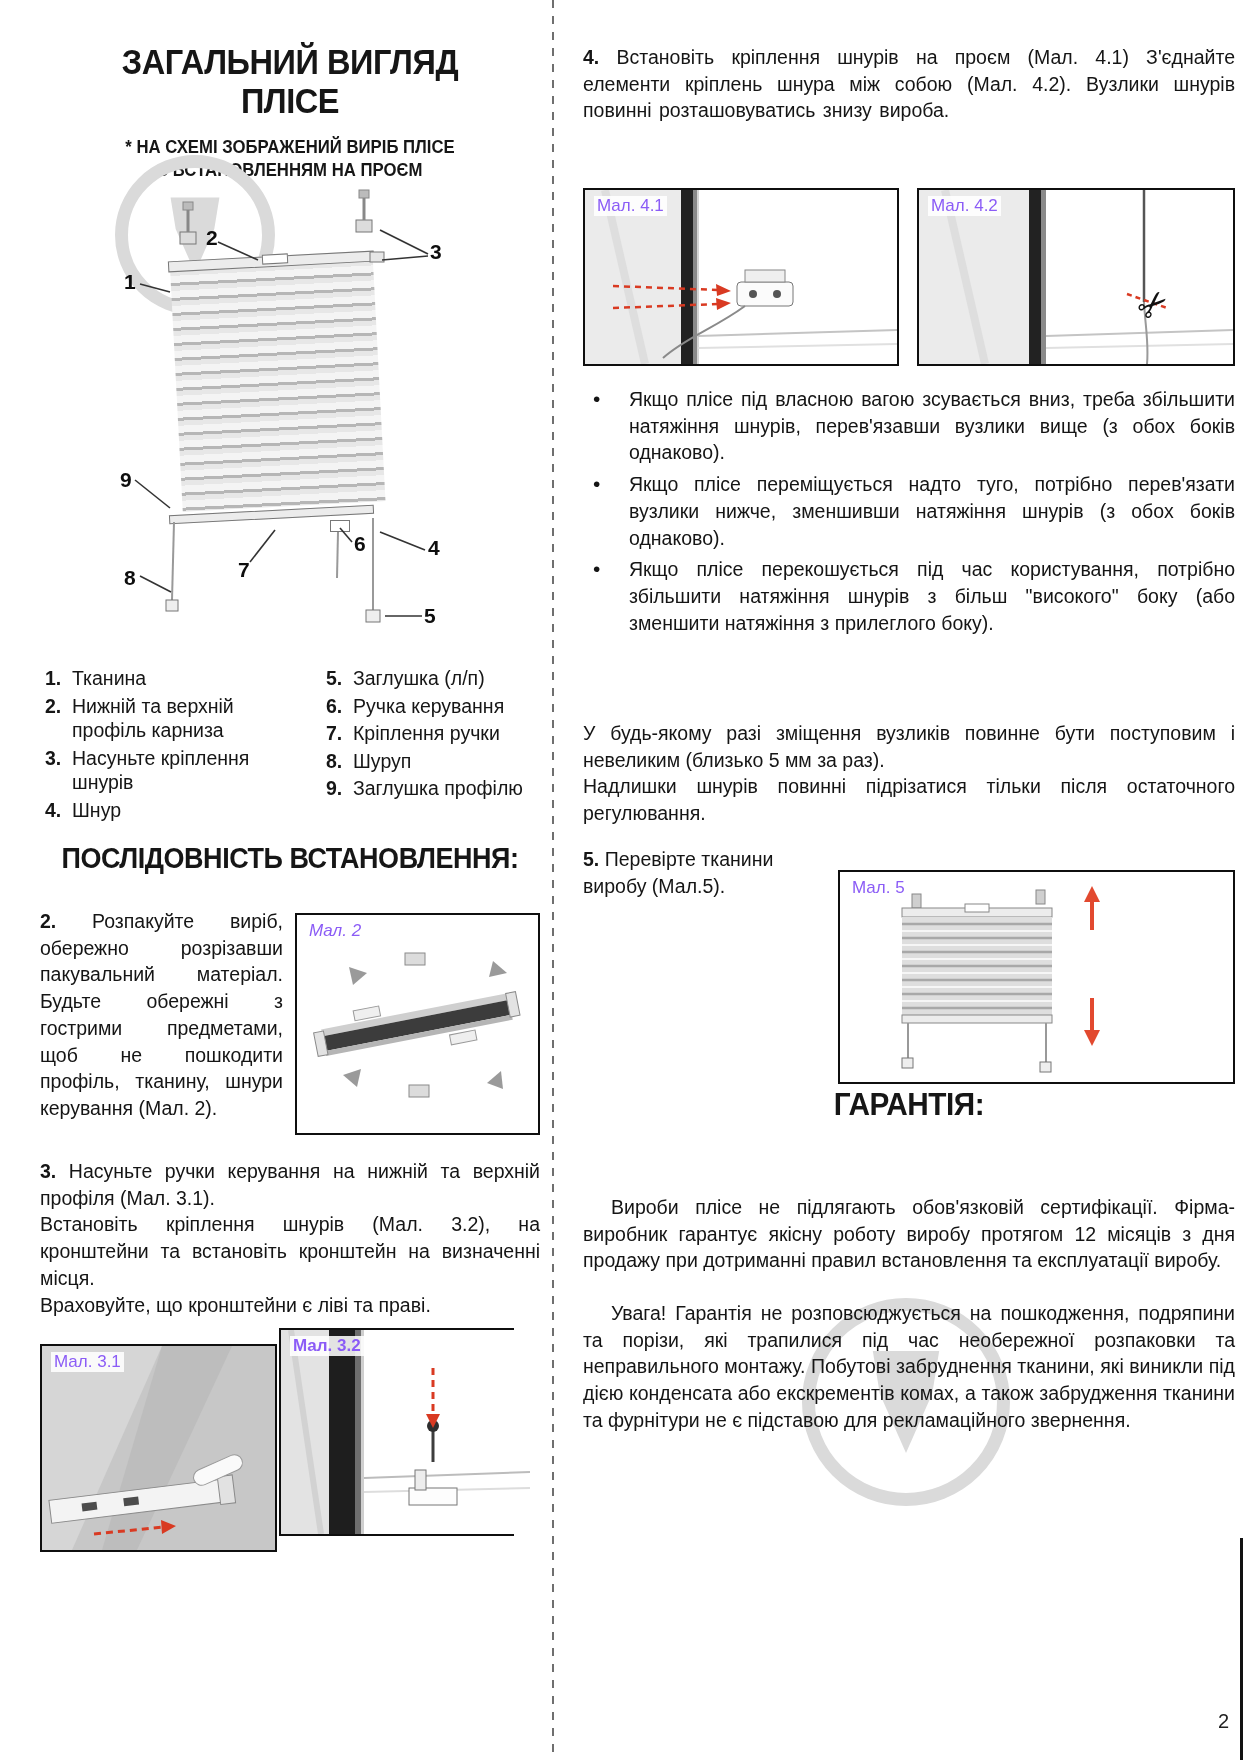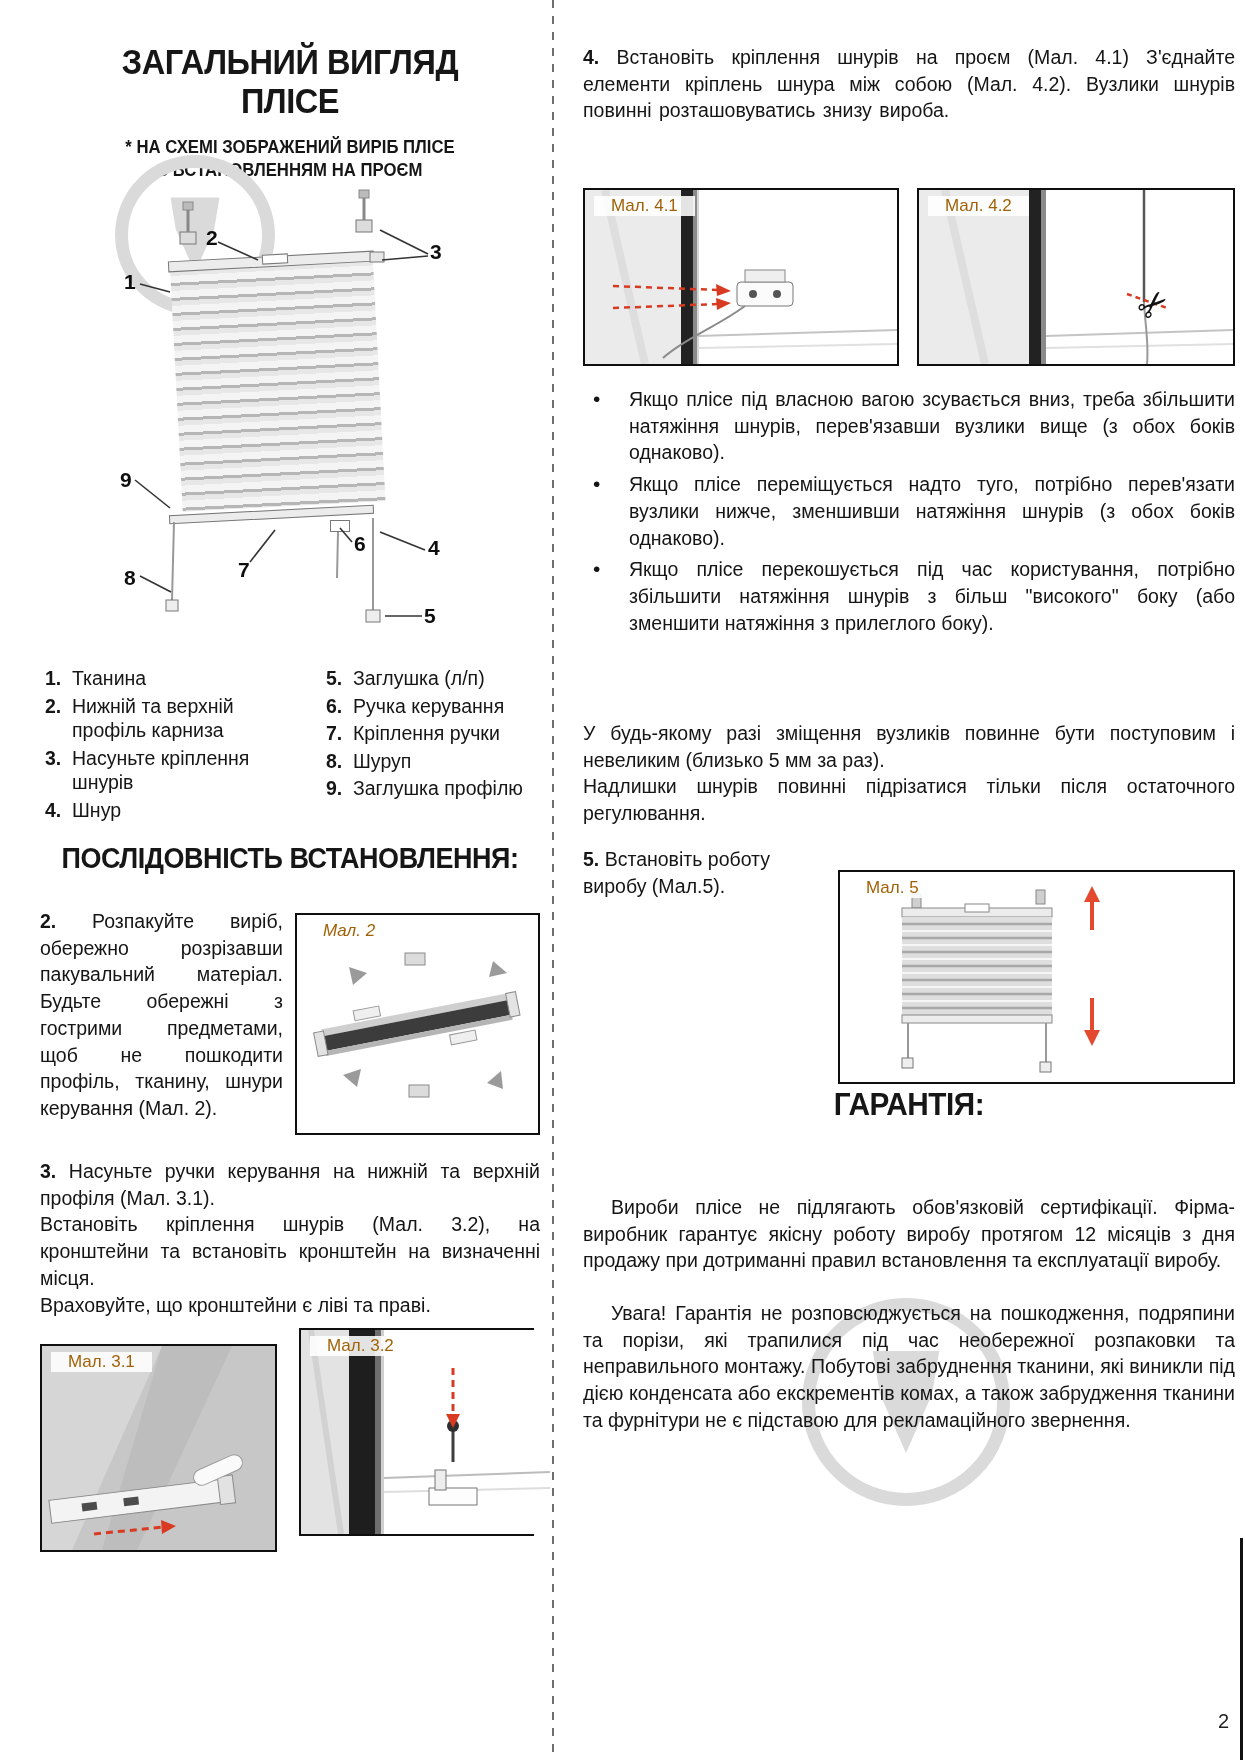--- a/index.html
+++ b/index.html
@@ -5,22 +5,22 @@
   html,body{margin:0;padding:0;background:#fff;}
   .page{position:relative;width:1245px;height:1760px;background:#ffffff;overflow:hidden;
         font-family:"Liberation Sans",sans-serif;color:#161616;}
   .abs{position:absolute;}
   .center{text-align:center;}
   .cond{transform:scaleX(.93);transform-origin:50% 50%;}
   .body-text{font-size:19.5px;line-height:1.37;text-align:justify;color:#151515;}
   .divider{position:absolute;left:552px;top:0;width:2px;height:1760px;
            background:repeating-linear-gradient(180deg,#6f6f6f 0 8px,transparent 8px 16px);}
   .fig{position:absolute;border:2px solid #0f0f0f;background:#fff;box-sizing:border-box;}
-  .figlabel{position:absolute;top:6px;left:9px;font-size:17px;color:#a16207;
-            background:rgba(255,255,255,.88);padding:0 17px;z-index:6;}
+  .figlabel{position:absolute;top:6px;left:9px;font-size:17px;color:#8b5cf6;
+            background:rgba(255,255,255,.88);padding:0 3px;z-index:6;}
   .callout{position:absolute;font-weight:bold;font-size:21px;color:#0e0e0e;z-index:4;}
   h1,h2{margin:0;font-weight:bold;}
   .watermark{position:absolute;border-radius:50%;border:13px solid #dadada;box-sizing:border-box;z-index:0;}
   .wm-core{position:absolute;left:26%;top:22%;width:48%;height:56%;background:#dadada;
            clip-path:polygon(12% 0,88% 0,80% 42%,50% 100%,20% 42%);}
   .rail{position:absolute;background:#ececec;border:1.5px solid #777;box-sizing:border-box;z-index:2;}
   .fabric{position:absolute;z-index:1;
           background:repeating-linear-gradient(180deg,#b6b6b6 0 3px,#e7e7e7 3px 8px,#f4f4f4 8px 15px);}
   .tab{position:absolute;background:#fff;border:1.5px solid #777;box-sizing:border-box;z-index:3;}
   .legend{display:flex;gap:26px;}
@@ -169,21 +169,21 @@
         <rect x="40" y="155" width="15" height="8" fill="#4c4c4c"></rect>
         <rect x="82" y="155" width="15" height="8" fill="#4c4c4c"></rect>
         <rect x="178" y="145" width="15" height="28" fill="#e2e2e2" stroke="#8a8a8a"></rect>
       </g>
       <rect x="150" y="116" width="52" height="16" rx="8" transform="rotate(-24 176 124)" fill="#fafafa" stroke="#999"></rect>
       <line x1="52" y1="188" x2="122" y2="181" stroke="#d93a22" stroke-width="3" stroke-dasharray="7 5"></line>
       <polygon points="134,180 119,174 120,188" fill="#d93a22"></polygon>
     </svg>
   </div>
 
-  <div class="fig" style="left:299px;top:1328px;width:235px;height:208px;">
+  <div class="fig" style="left:279px;top:1328px;width:235px;height:208px;font-weight:bold;">
     <span class="figlabel">Мал. 3.2</span>
     <svg width="249" height="204" viewBox="0 0 249 204">
       <rect x="0" y="0" width="249" height="204" fill="#ffffff"></rect>
       <rect x="0" y="0" width="48" height="204" fill="#e3e3e3"></rect>
       <line x1="10" y1="0" x2="40" y2="204" stroke="#d2d2d2" stroke-width="6"></line>
       <rect x="48" y="0" width="26" height="204" fill="#1e1e1e"></rect>
       <rect x="74" y="0" width="6" height="204" fill="#6e6e6e"></rect>
       <rect x="80" y="0" width="3" height="204" fill="#cfcfcf"></rect>
       <line x1="83" y1="148" x2="249" y2="142" stroke="#bcbcbc" stroke-width="2"></line>
       <line x1="83" y1="162" x2="249" y2="158" stroke="#dddddd" stroke-width="2"></line>
@@ -256,21 +256,21 @@
     </div>
   </div>
 
   <div class="abs body-text" style="left:583px;top:720px;width:652px;">
     <div>У будь-якому разі зміщення вузликів повинне бути поступовим і невеликим (близько 5 мм за раз).</div>
     <div>Надлишки шнурів повинні підрізатися тільки після остаточного регулювання.</div>
   </div>
 
   <div class="abs body-text" style="left:583px;top:846px;width:235px;text-align:left;">
     <b class="step-num">5.</b>
-    <span>Встановіть роботу виробу (Мал.5).</span>
+    <span>Перевірте тканини виробу (Мал.5).</span>
   </div>
 
   <div class="fig" style="left:838px;top:834px;width:397px;height:214px;margin-top:36px;">
     <span class="figlabel">Мал. 5</span>
     <svg width="393" height="210" viewBox="0 0 393 210">
       <rect x="72" y="22" width="9" height="14" fill="#cfcfcf" stroke="#888"></rect>
       <rect x="196" y="18" width="9" height="14" fill="#cfcfcf" stroke="#888"></rect>
       <rect x="62" y="36" width="150" height="9" fill="#ececec" stroke="#888"></rect>
       <rect x="125" y="32" width="24" height="8" fill="#fff" stroke="#888"></rect>
       <rect x="62" y="45" width="150" height="98" fill="#dedede"></rect>

